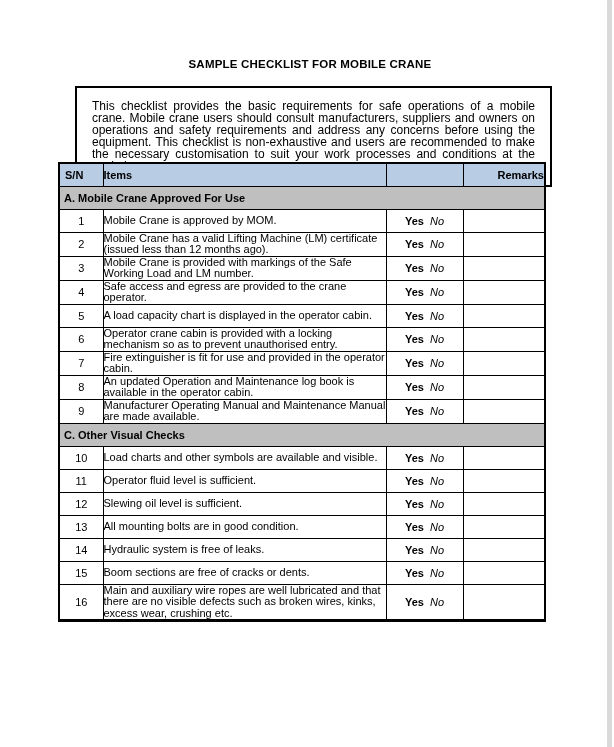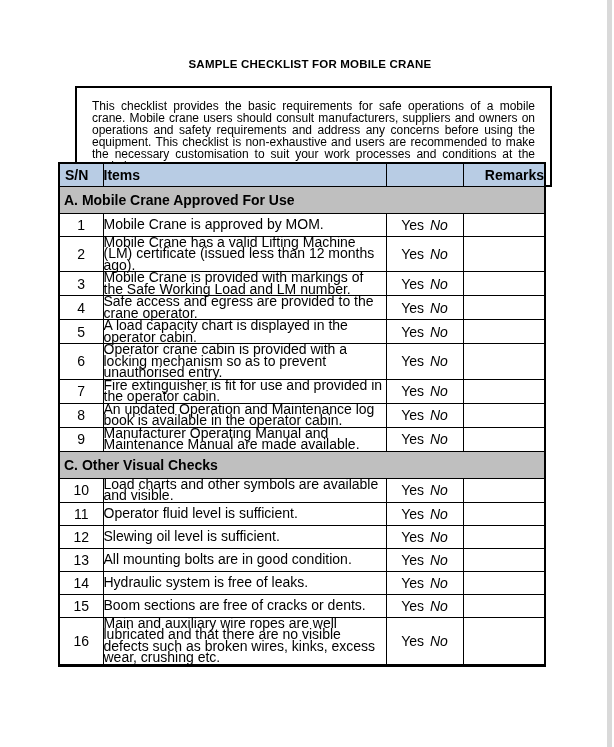--- a/index.html
+++ b/index.html
@@ -37,21 +37,21 @@
     margin:8px;
     font-size:12px;line-height:12px;
     text-align:justify;
   }
   table.checklist{
     position:absolute;top:162px;left:58px;
     width:486px;
     border-collapse:collapse;table-layout:fixed;
     border:2px solid var(--border);
     border-bottom:3px solid var(--border);
-    font-size:14px;
+    font-size:11px;
   }
   table.checklist th, table.checklist td{
     border:1px solid var(--border);
     vertical-align:middle;
     padding:0;
   }
   thead th{
     background:var(--header-bg);
     border-bottom:2px solid var(--border);
     font-weight:bold;
@@ -75,21 +75,21 @@
   }
   td.item-cell{
     text-align:left;
     padding:5.5px 5px;
     line-height:11.5px;
   }
   td.yesno-cell{
     text-align:center;
     white-space:nowrap;
   }
-  td.yesno-cell .yes-option{}
+  td.yesno-cell .yes-option{font-weight:bold;}
   td.yesno-cell .no-option{margin-left:6px;font-style:italic;}
   td.remarks-cell{background:#fff;}
 </style>
 </head>
 <body>
 
 <h1 class="doc-title">SAMPLE CHECKLIST FOR MOBILE CRANE</h1>
 
 <div class="intro-box">
   <p>This checklist provides the basic requirements for safe operations of a mobile crane. Mobile crane users should consult manufacturers, suppliers and owners on operations and safety requirements and address any concerns before using the equipment. This checklist is non-exhaustive and users are recommended to make the necessary customisation to suit your work processes and conditions at the workplace.</p>

